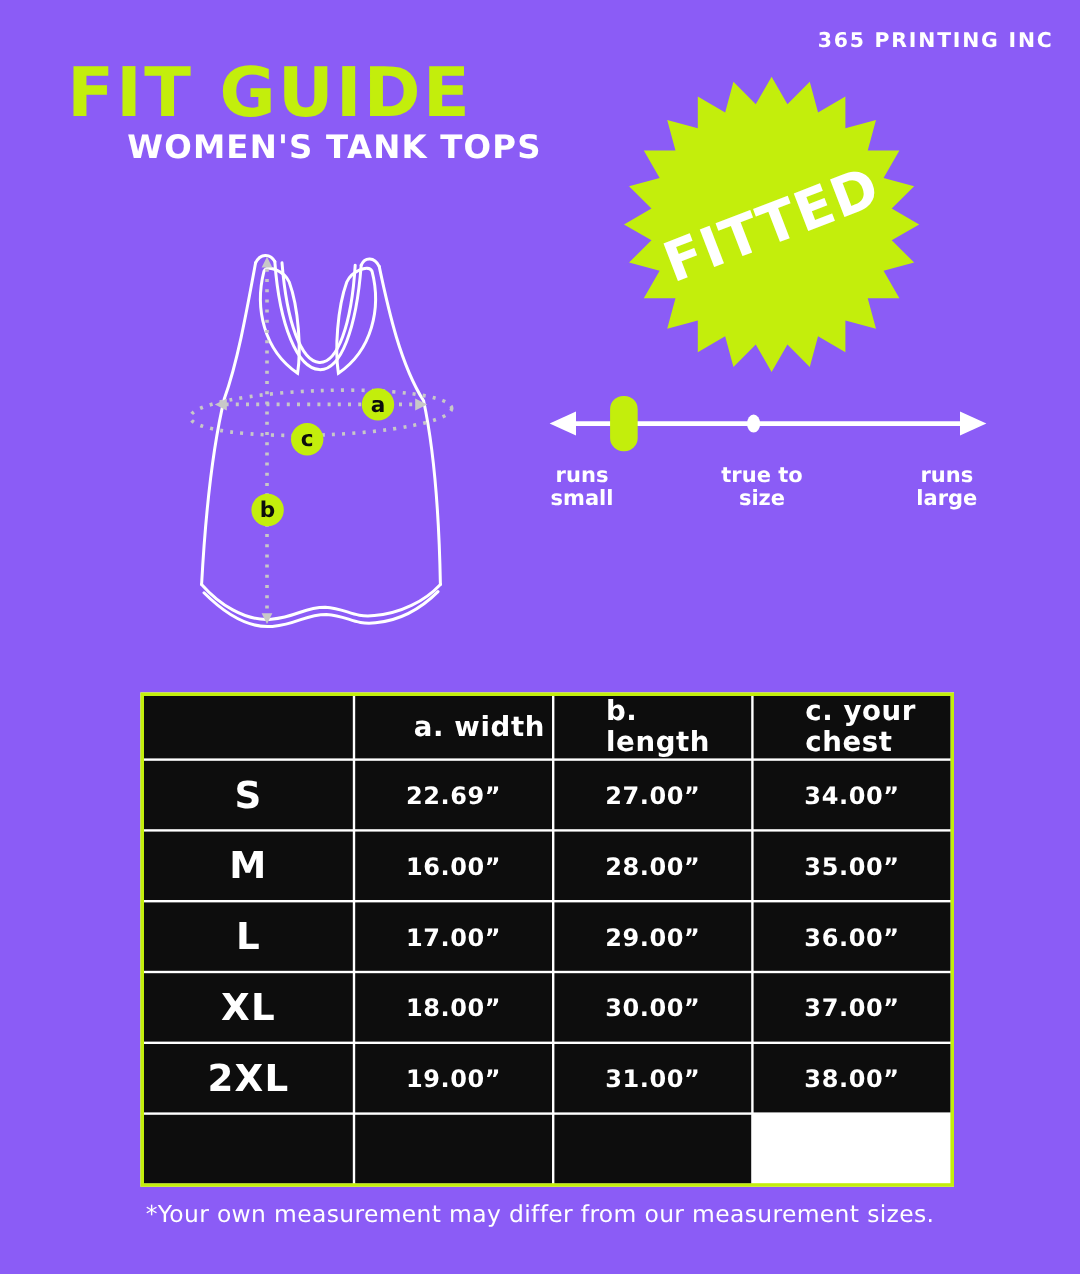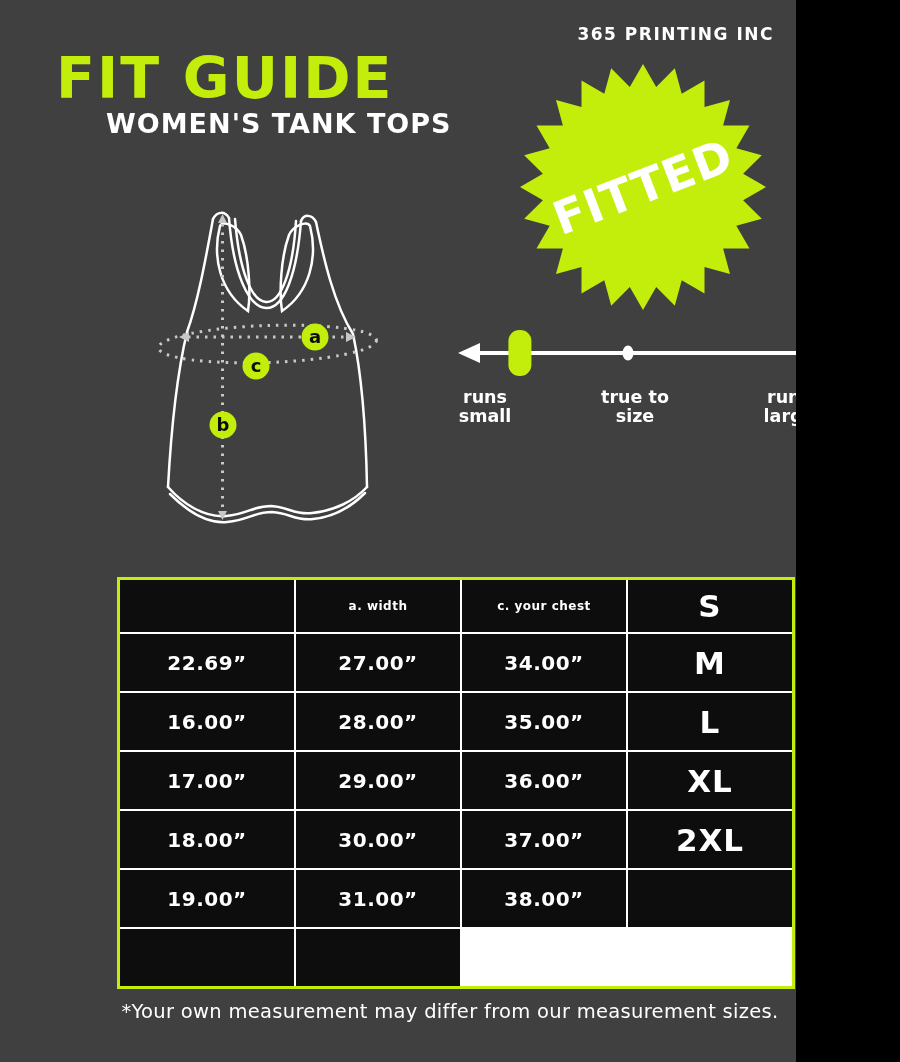--- a/index.html
+++ b/index.html
@@ -1,17 +1,17 @@
 <!DOCTYPE html>
 <html><head>
 <meta charset="utf-8">
 <style>
   html,body{margin:0;padding:0;background:#000;}
   .canvas{
-    position:relative;width:796px;height:1062px;background:#404040;
+    position:relative;width:900px;height:1062px;background:#8b5cf6;
     font-family:"DejaVu Sans",sans-serif;color:#ffffff;overflow:hidden;
   }
   .brand{
     position:absolute;top:24px;right:22px;
     font-size:17px;font-weight:bold;letter-spacing:1.5px;color:#fff;
   }
   .title{
     position:absolute;top:50px;left:56px;
     font-size:57px;font-weight:bold;letter-spacing:2px;color:#c3ee0c;line-height:1;
   }
@@ -32,21 +32,21 @@
   .size-chart{
     position:absolute;left:117px;top:577px;
     border:3px solid #c3ee0c;background:#ffffff;
     display:grid;grid-template-columns:174px 164px 164px 164px;
     grid-template-rows:52px repeat(6,57px);gap:2px;
   }
   .cell{
     background:#0d0d0d;display:flex;align-items:center;justify-content:center;
     font-weight:bold;color:#fff;
   }
-  .cell.head{font-size:12px;letter-spacing:0.5px;}
+  .cell.head{font-size:23px;letter-spacing:0.5px;padding-left:43px;}
   .cell.size{font-size:31px;letter-spacing:1px;}
   .cell.val{font-size:20px;letter-spacing:0.5px;}
   .footnote{
     position:absolute;top:1000px;left:0;width:900px;text-align:center;
     font-size:19.5px;font-weight:normal;letter-spacing:0.3px;color:#fff;
   }
 </style>
 </head>
 <body>
 
@@ -118,20 +118,21 @@
       <div>size</div>
   </div>
   <div class="scale-label lbl-large">
     <div>runs</div>
       <div>large</div>
   </div>
 
   <div class="size-chart">
     <div class="cell head"></div>
     <div class="cell head">a. width</div>
+    <div class="cell head">b. length</div>
     <div class="cell head">c. your chest</div>
 
     <div class="cell size">S</div>
     <div class="cell val">22.69”</div>
     <div class="cell val">27.00”</div>
     <div class="cell val">34.00”</div>
 
     <div class="cell size">M</div>
     <div class="cell val">16.00”</div>
     <div class="cell val">28.00”</div>

